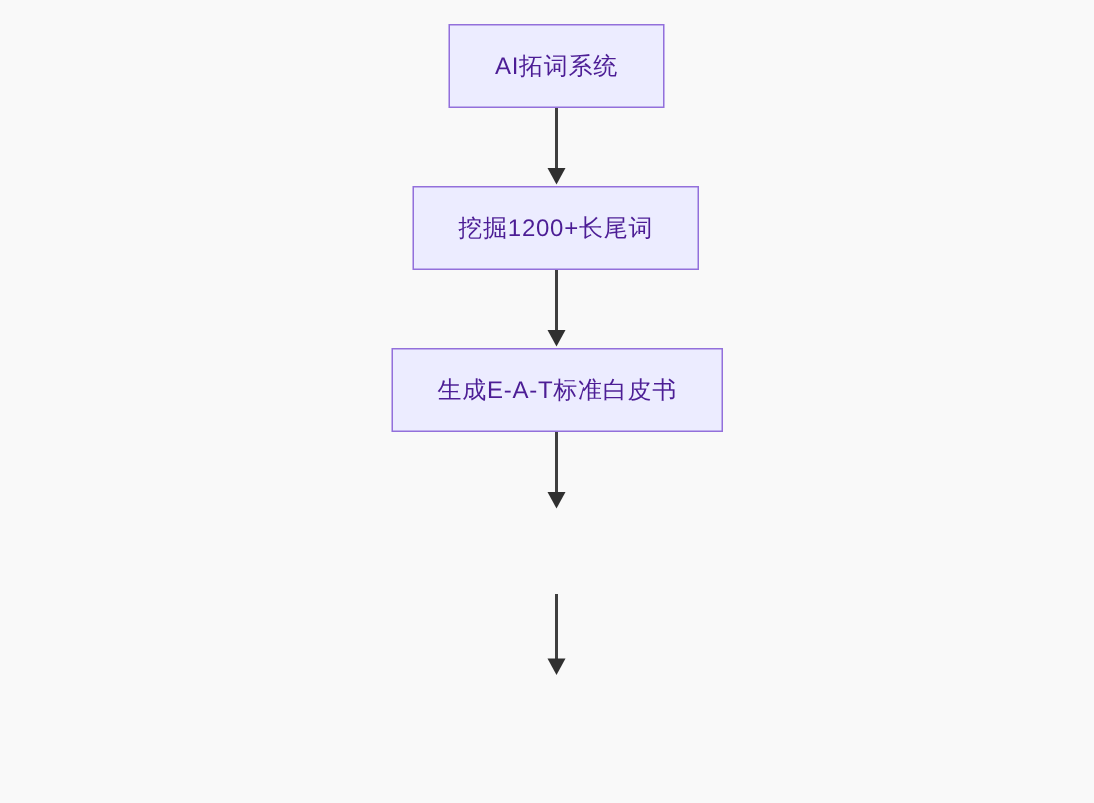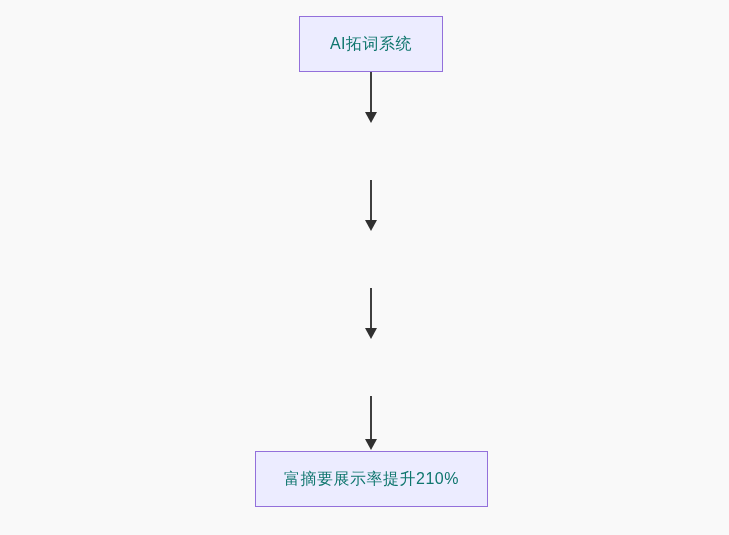--- a/index.html
+++ b/index.html
@@ -22,21 +22,21 @@
     position: absolute;
     box-sizing: border-box;
     background: #ECECFF;
     border: 1.5px solid #9370DB;
     display: flex;
     align-items: center;
     justify-content: center;
     height: 56px;
   }
   .node-label {
-    color: #0f766e;
+    color: #4c1d95;
     font-size: 16px;
     white-space: nowrap;
     letter-spacing: 0.5px;
   }
   .n1 { left: 299px; top: 16px;  width: 144px; }
   .n2 { left: 275px; top: 124px; width: 191px; }
   .n3 { left: 261px; top: 232px; width: 221px; }
   .n4 { left: 264px; top: 340px; width: 213px; }
   .n5 { left: 255px; top: 451px; width: 233px; }
 
@@ -72,35 +72,38 @@
 
   <div class="node n1">
     <span class="node-label">AI拓词系统</span>
   </div>
 
   <div class="edge e1">
     <div class="edge-line"></div>
     <div class="edge-head"></div>
   </div>
 
+  <div class="node n2">
+    <span class="node-label">挖掘1200+长尾词</span>
+  </div>
 
   <div class="edge e2">
     <div class="edge-line"></div>
     <div class="edge-head"></div>
   </div>
 
+  <div class="node n3">
+    <span class="node-label">生成E-A-T标准白皮书</span>
+  </div>
 
   <div class="edge e3">
     <div class="edge-line"></div>
     <div class="edge-head"></div>
   </div>
 
 
   <div class="edge e4">
     <div class="edge-line"></div>
     <div class="edge-head"></div>
   </div>
 
-  <div class="node n5">
-    <span class="node-label">富摘要展示率提升210%</span>
-  </div>
 
 </div>
 
 </body></html>

